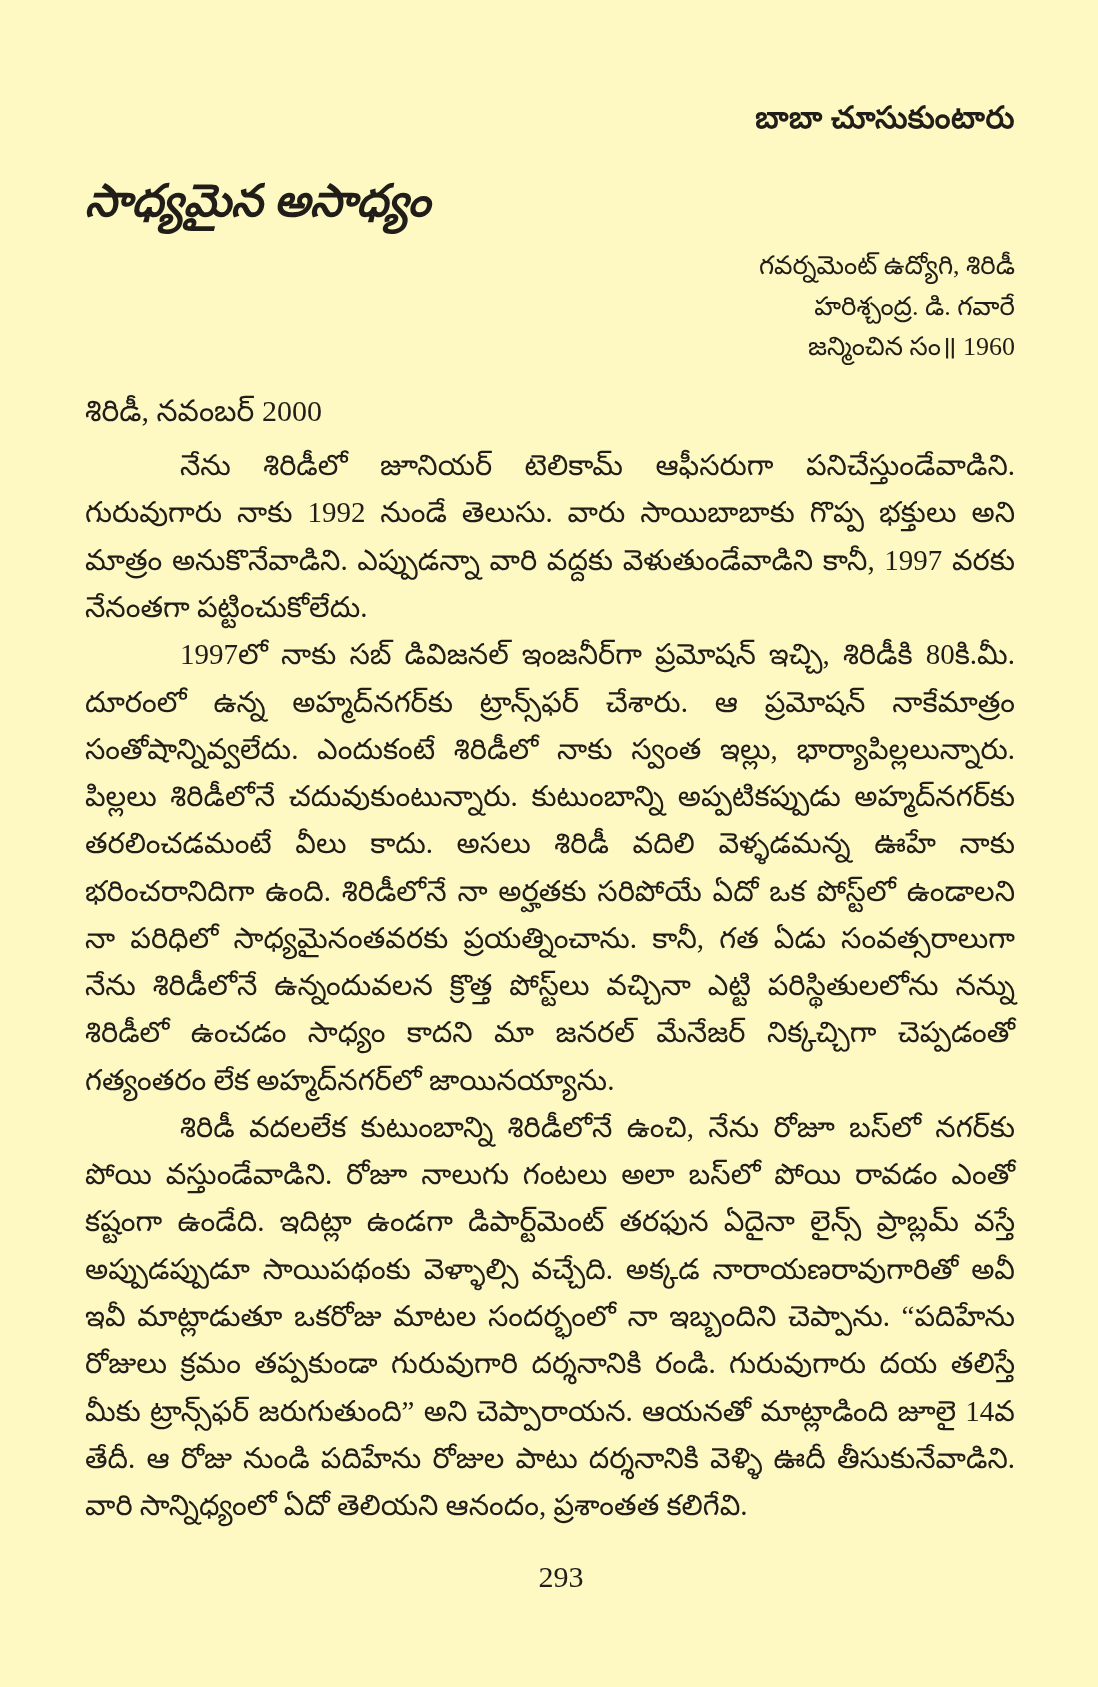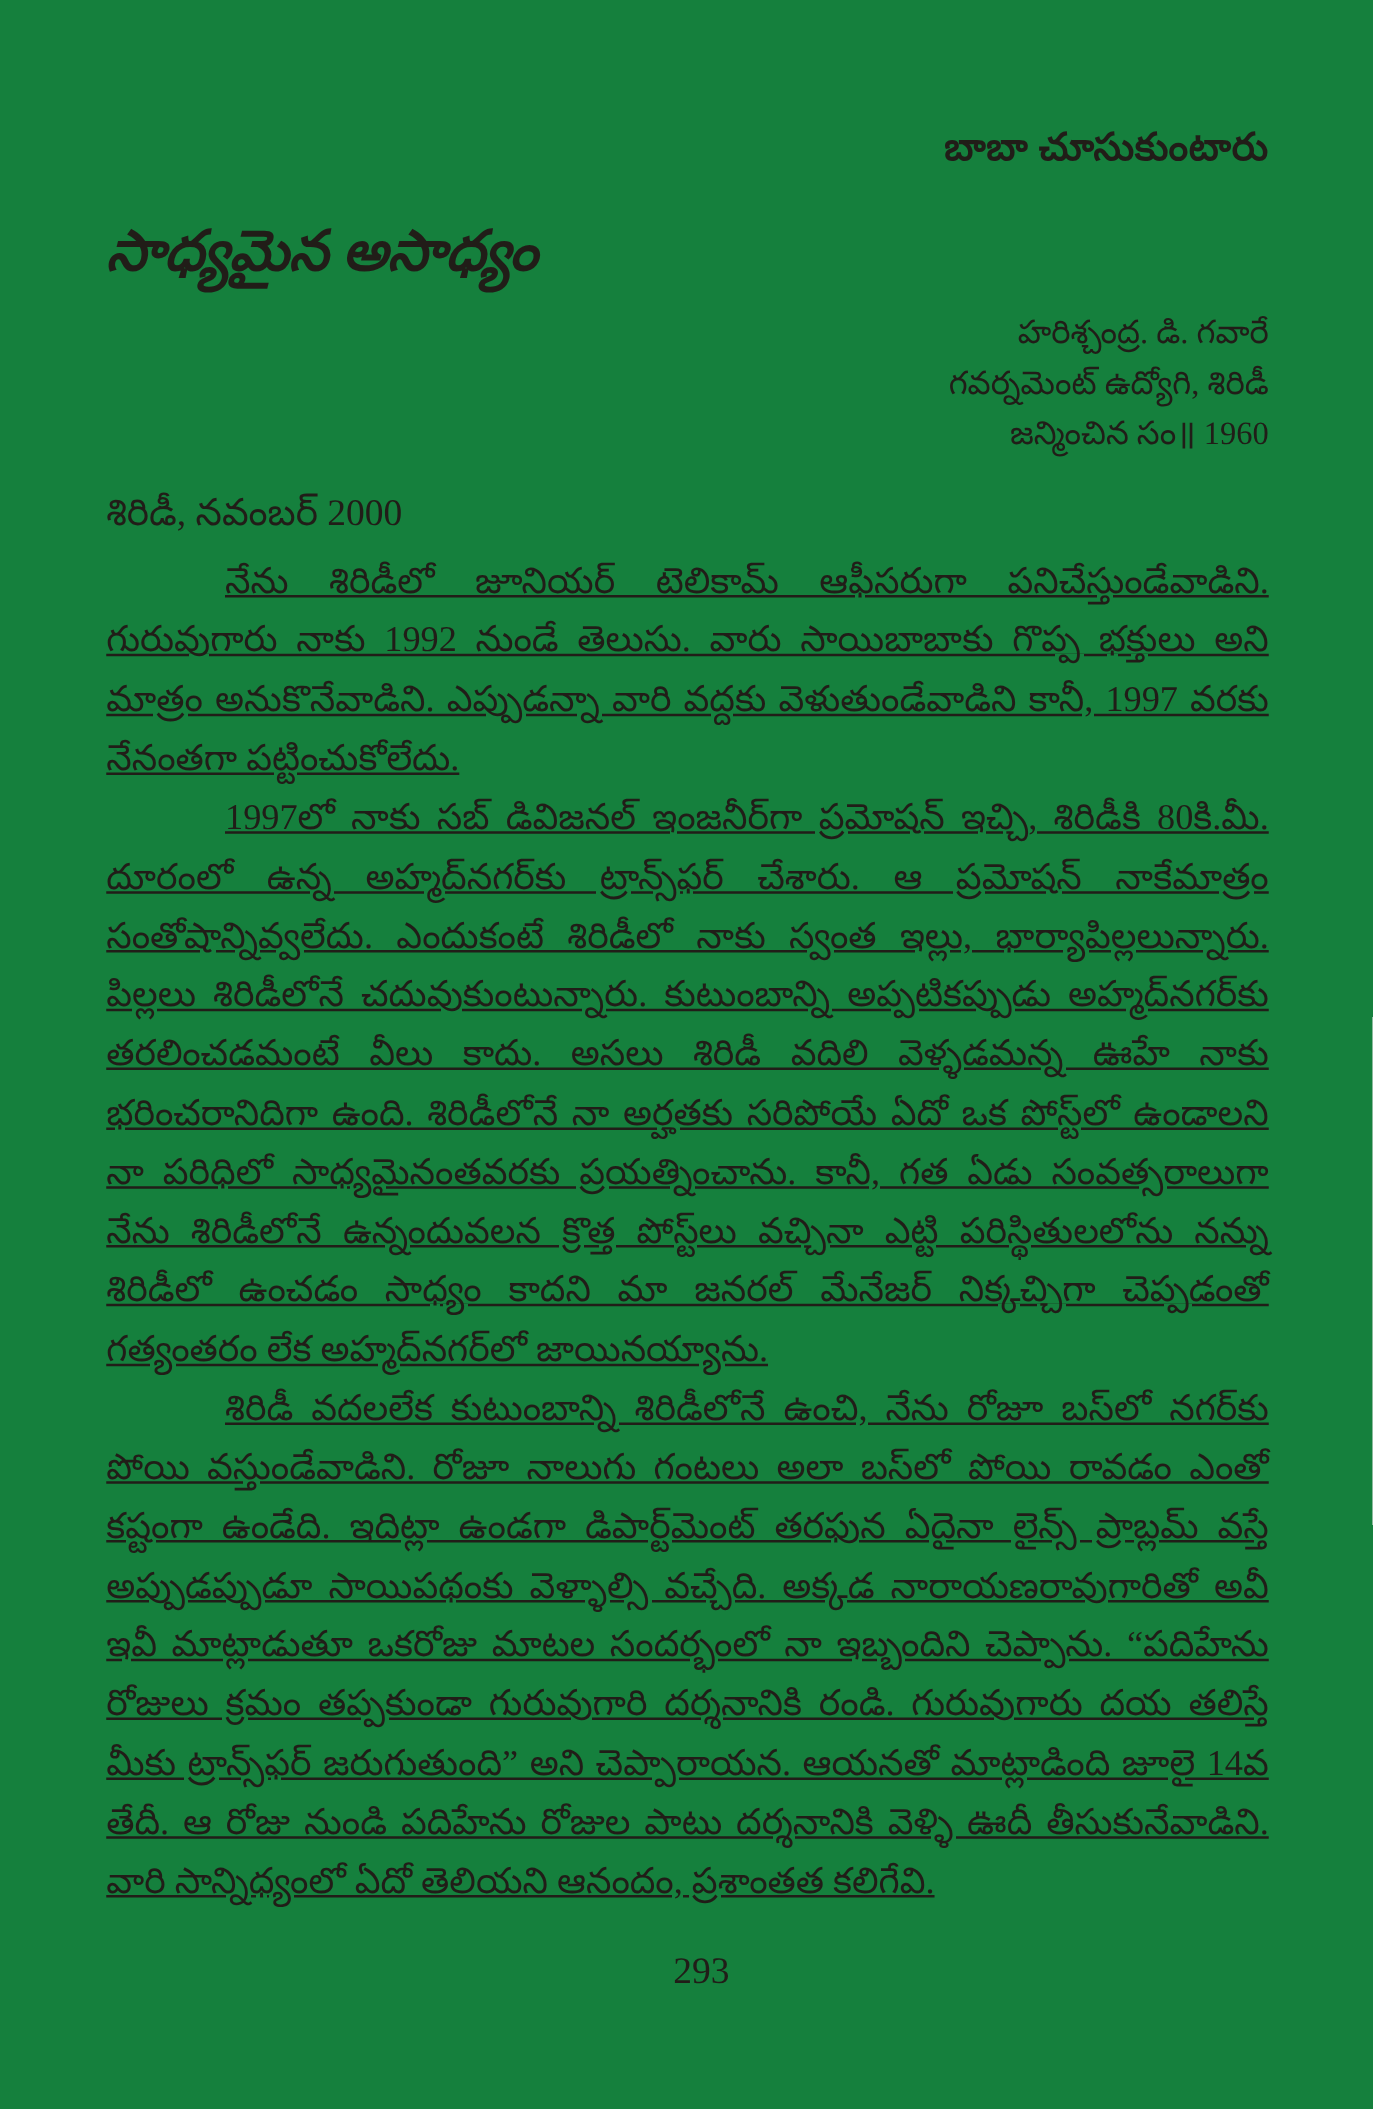--- a/index.html
+++ b/index.html
@@ -5,21 +5,21 @@
   html, body {
     margin: 0;
     padding: 0;
     background: #e8e8e8;
   }
   .page {
     position: relative;
     width: 1098px;
     height: 1687px;
     margin: 0 auto;
-    background: #15803d;
+    background: #fef9c3;
     color: #211d18;
     font-family: "Liberation Serif", "DejaVu Serif", serif;
     box-sizing: border-box;
     padding: 98px 83px 0 85px;
     overflow: hidden;
   }
   .running-header {
     text-align: right;
     font-size: 31px;
     font-weight: 600;
@@ -49,21 +49,20 @@
   }
   .body-text {
     margin-top: 12px;
     font-size: 29px;
     line-height: 1.63;
     text-align: justify;
   }
   .body-text p {
     margin: 0;
     text-indent: 95px;
-    text-decoration: underline;
   }
   .page-number {
     position: absolute;
     bottom: 93px;
     left: 12px;
     width: 100%;
     text-align: center;
     font-size: 30px;
     font-family: "Liberation Serif", serif;
   }
@@ -71,22 +70,22 @@
 </head>
 <body>
 
 <div class="page">
 
   <div class="running-header">బాబా చూసుకుంటారు</div>
 
   <h1 class="chapter-title">సాధ్యమైన అసాధ్యం</h1>
 
   <div class="byline">
+    <div>గవర్నమెంట్ ఉద్యోగి, శిరిడీ</div>
     <div>హరిశ్చంద్ర. డి. గవారే</div>
-    <div>గవర్నమెంట్ ఉద్యోగి, శిరిడీ</div>
     <div>జన్మించిన సం॥ 1960</div>
   </div>
 
   <div class="dateline">శిరిడీ, నవంబర్ 2000</div>
 
   <div class="body-text">
     <p>నేను శిరిడీలో జూనియర్ టెలికామ్ ఆఫీసరుగా పనిచేస్తుండేవాడిని. గురువుగారు నాకు 1992 నుండే తెలుసు. వారు సాయిబాబాకు గొప్ప భక్తులు అని మాత్రం అనుకొనేవాడిని. ఎప్పుడన్నా వారి వద్దకు వెళుతుండేవాడిని కానీ, 1997 వరకు నేనంతగా పట్టించుకోలేదు.</p>
     <p>1997లో నాకు సబ్ డివిజనల్ ఇంజనీర్‌గా ప్రమోషన్ ఇచ్చి, శిరిడీకి 80కి.మీ. దూరంలో ఉన్న అహ్మద్‌నగర్‌కు ట్రాన్స్‌ఫర్ చేశారు. ఆ ప్రమోషన్ నాకేమాత్రం సంతోషాన్నివ్వలేదు. ఎందుకంటే శిరిడీలో నాకు స్వంత ఇల్లు, భార్యాపిల్లలున్నారు. పిల్లలు శిరిడీలోనే చదువుకుంటున్నారు. కుటుంబాన్ని అప్పటికప్పుడు అహ్మద్‌నగర్‌కు తరలించడమంటే వీలు కాదు. అసలు శిరిడీ వదిలి వెళ్ళడమన్న ఊహే నాకు భరించరానిదిగా ఉంది. శిరిడీలోనే నా అర్హతకు సరిపోయే ఏదో ఒక పోస్ట్‌లో ఉండాలని నా పరిధిలో సాధ్యమైనంతవరకు ప్రయత్నించాను. కానీ, గత ఏడు సంవత్సరాలుగా నేను శిరిడీలోనే ఉన్నందువలన క్రొత్త పోస్ట్‌లు వచ్చినా ఎట్టి పరిస్థితులలోను నన్ను శిరిడీలో ఉంచడం సాధ్యం కాదని మా జనరల్ మేనేజర్ నిక్కచ్చిగా చెప్పడంతో గత్యంతరం లేక అహ్మద్‌నగర్‌లో జాయినయ్యాను.</p>
     <p>శిరిడీ వదలలేక కుటుంబాన్ని శిరిడీలోనే ఉంచి, నేను రోజూ బస్‌లో నగర్‌కు పోయి వస్తుండేవాడిని. రోజూ నాలుగు గంటలు అలా బస్‌లో పోయి రావడం ఎంతో కష్టంగా ఉండేది. ఇదిట్లా ఉండగా డిపార్ట్‌మెంట్ తరఫున ఏదైనా లైన్స్ ప్రాబ్లమ్ వస్తే అప్పుడప్పుడూ సాయిపథంకు వెళ్ళాల్సి వచ్చేది. అక్కడ నారాయణరావుగారితో అవీ ఇవీ మాట్లాడుతూ ఒకరోజు మాటల సందర్భంలో నా ఇబ్బందిని చెప్పాను. “పదిహేను రోజులు క్రమం తప్పకుండా గురువుగారి దర్శనానికి రండి. గురువుగారు దయ తలిస్తే మీకు ట్రాన్స్‌ఫర్ జరుగుతుంది” అని చెప్పారాయన. ఆయనతో మాట్లాడింది జూలై 14వ తేదీ. ఆ రోజు నుండి పదిహేను రోజుల పాటు దర్శనానికి వెళ్ళి ఊదీ తీసుకునేవాడిని. వారి సాన్నిధ్యంలో ఏదో తెలియని ఆనందం, ప్రశాంతత కలిగేవి.</p>
   </div>

